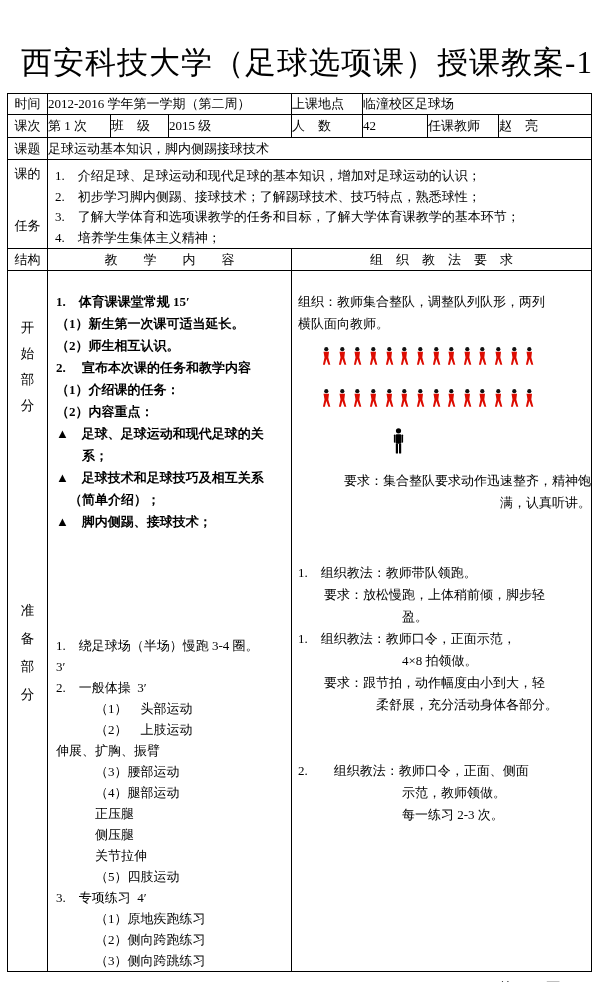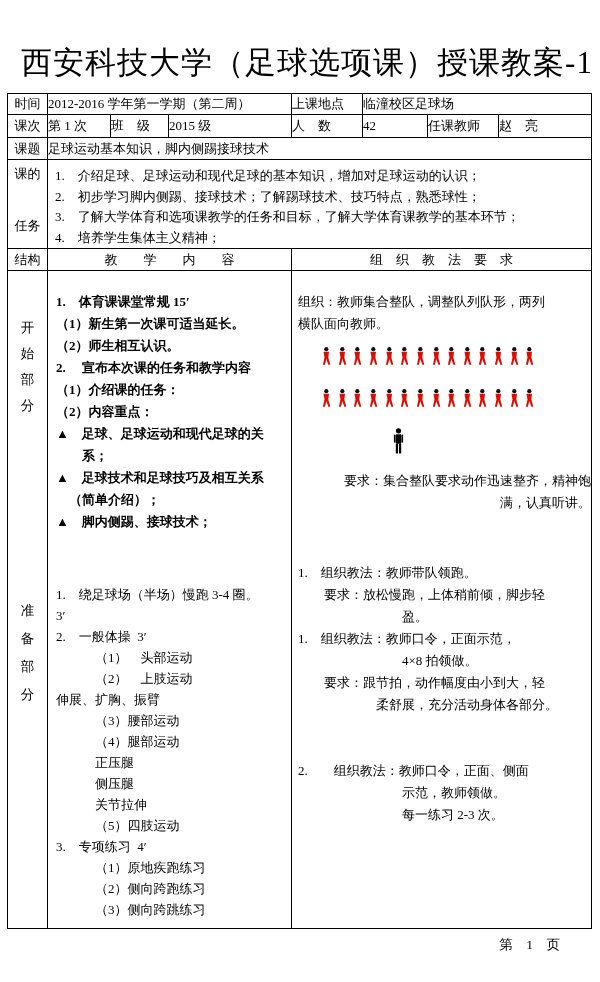--- a/index.html
+++ b/index.html
@@ -40,21 +40,21 @@
   td.hdr{text-align:center;vertical-align:middle;white-space:pre;}
   
   td.body-cell{vertical-align:top;position:relative;}
   .vlabel{
     position:absolute;left:0;width:100%;
     text-align:center;white-space:pre;font-size:13.5px;
   }
   .vlabel.v1{top:44px;line-height:26px;}
   .vlabel.v2{top:326px;line-height:28px;}
   .oc{margin:20px 0 0 8px;line-height:22px;font-weight:bold;}
-  .pc{margin:51px 0 0 8px;line-height:21px;}
+  .pc{margin:102px 0 0 8px;line-height:21px;}
   .om1{margin:20px 0 0 6px;line-height:22px;}
   .om2{margin:16px 0 0 6px;line-height:22px;text-align:right;}
   .pm{margin:48px 0 0 6px;line-height:22px;}
   .formation-row{margin:12px 0 0 28px;height:19px;line-height:0;white-space:nowrap;}
   .formation-row + .formation-row{margin-top:23px;}
   .formation-row svg{display:inline-block;margin-right:0.4px;}
   .teacher-wrap{margin:20px 0 0 100px;height:26px;line-height:0;}
   .page-footer{
     margin-top:7px;
     text-align:right;

